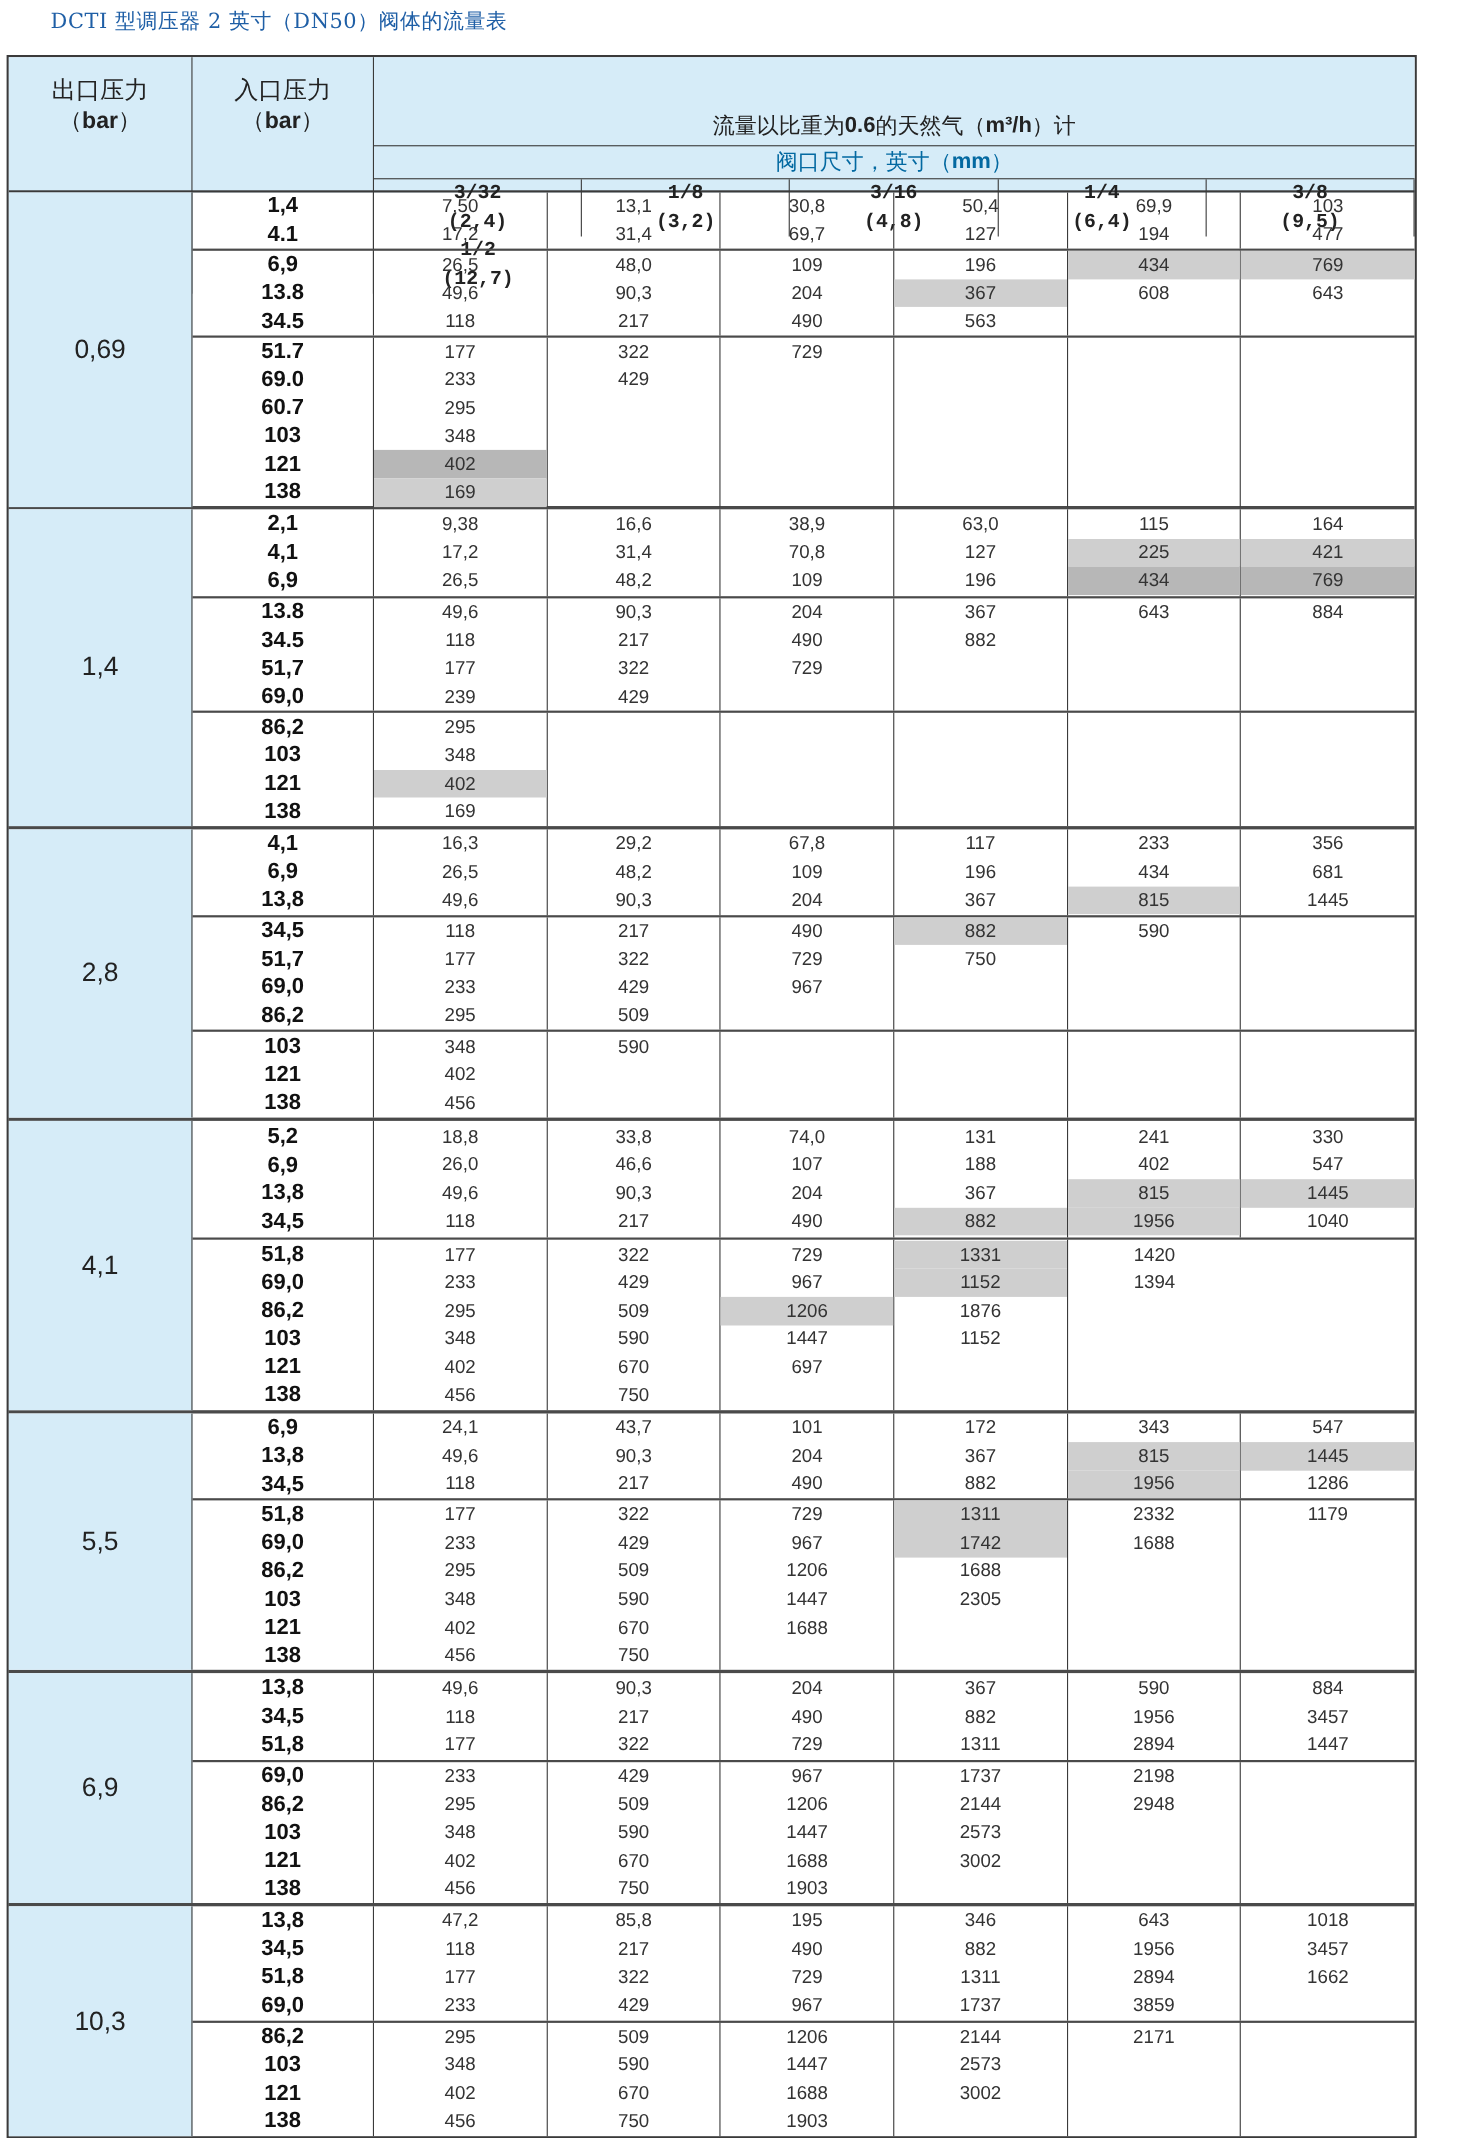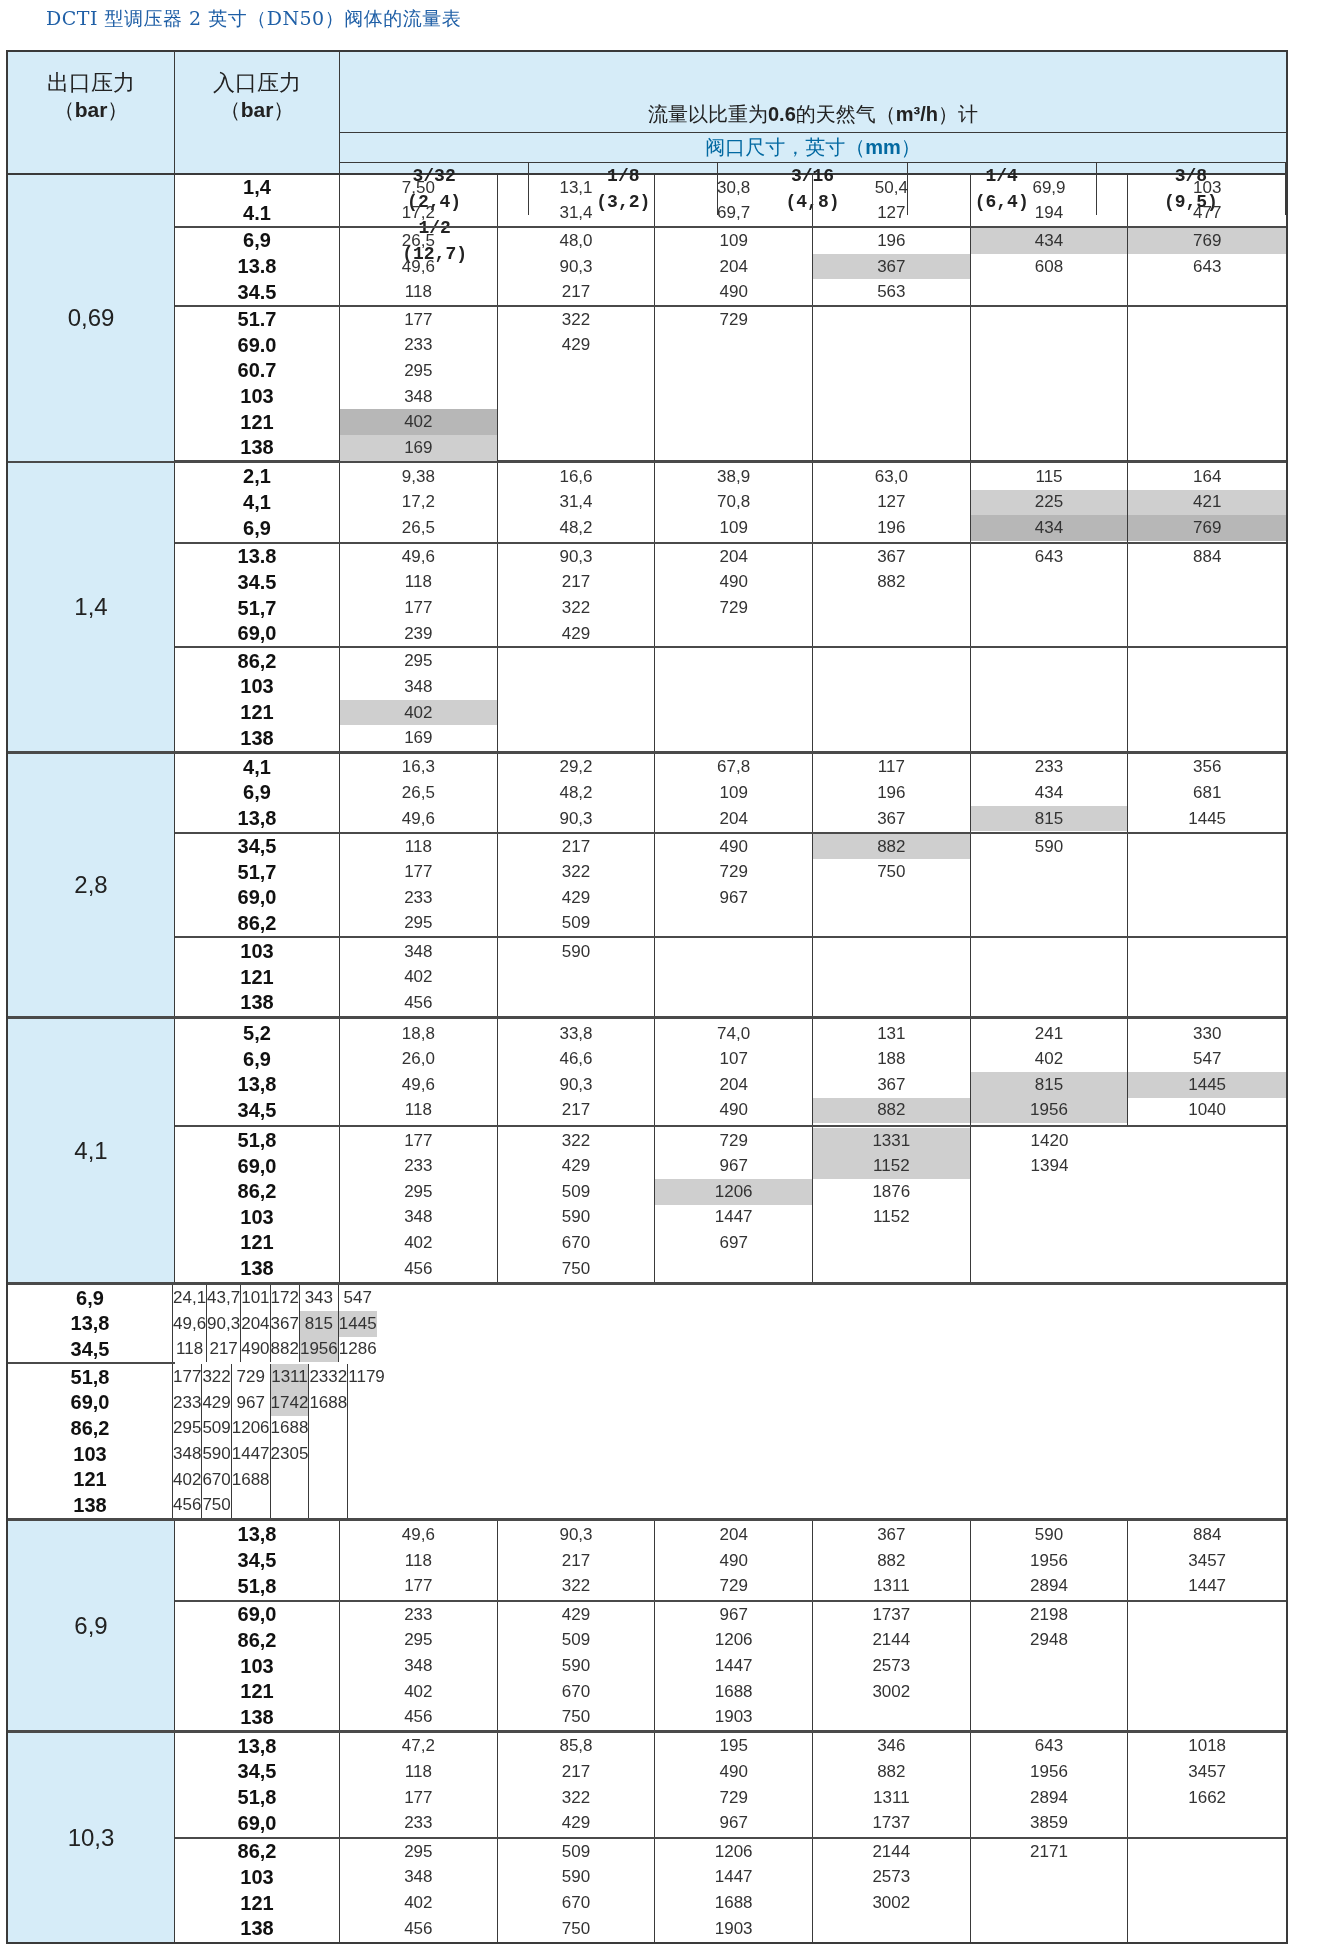--- a/index.html
+++ b/index.html
@@ -564,20 +564,21 @@
               <div class="cell">1394</div>
               <div class="cell"></div>
               <div class="cell"></div>
               <div class="cell"></div>
               <div class="cell"></div>
             </div>
           </div>
         </div>
       </div>
       <div class="section" style="height: 236px;">
+        <div class="outlet">5,5</div>
         <div class="groups">
           <div class="group" style="flex: 3.35 1 0px;">
             <div class="col">
               <div class="cell inlet">6,9</div>
               <div class="cell inlet">13,8</div>
               <div class="cell inlet">34,5</div>
             </div>
             <div class="col">
               <div class="cell">24,1</div>
               <div class="cell">49,6</div>

